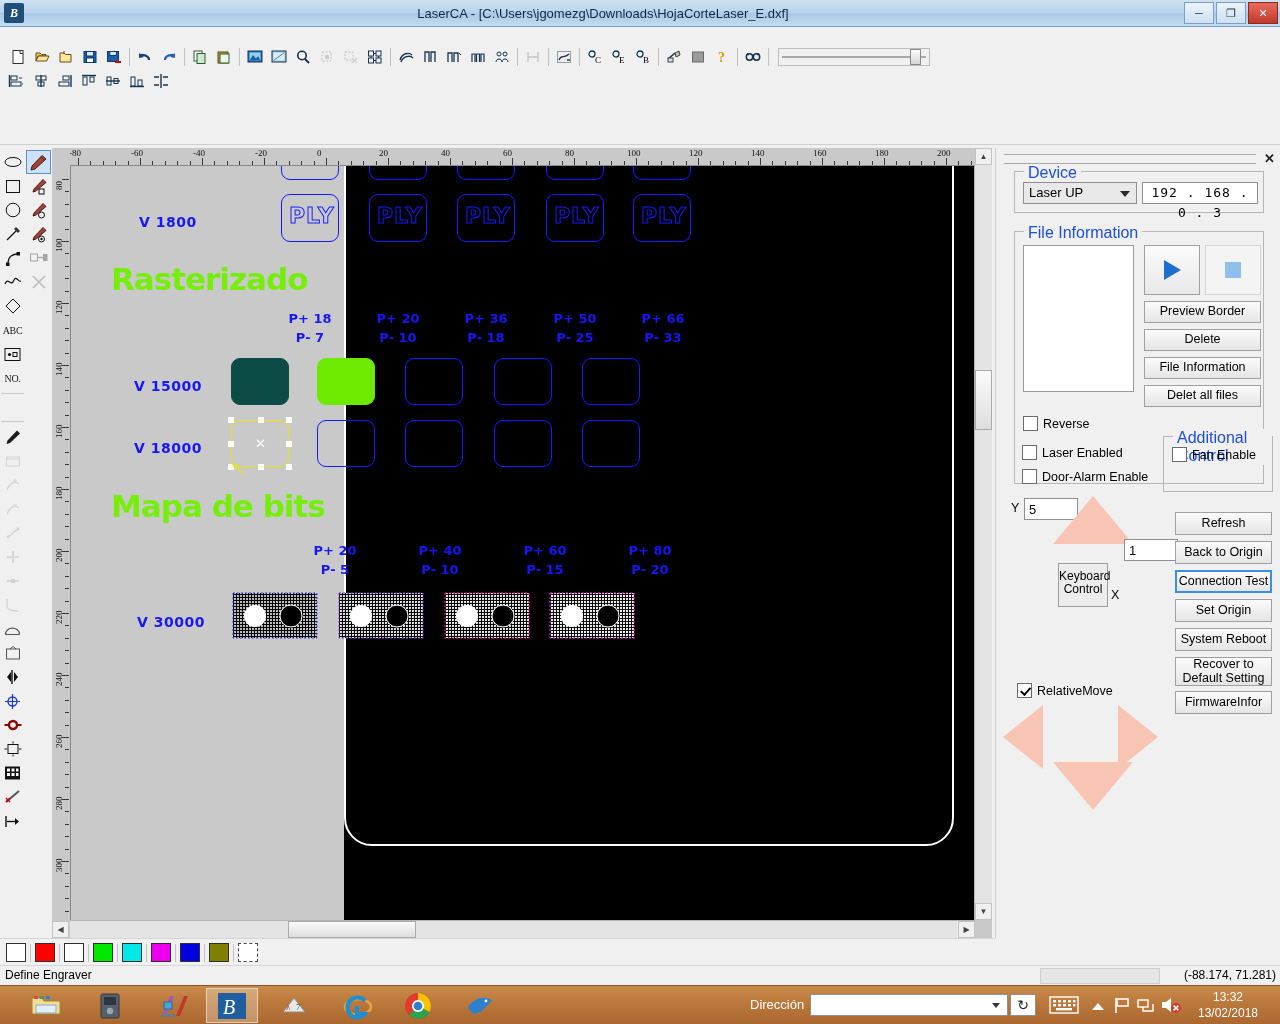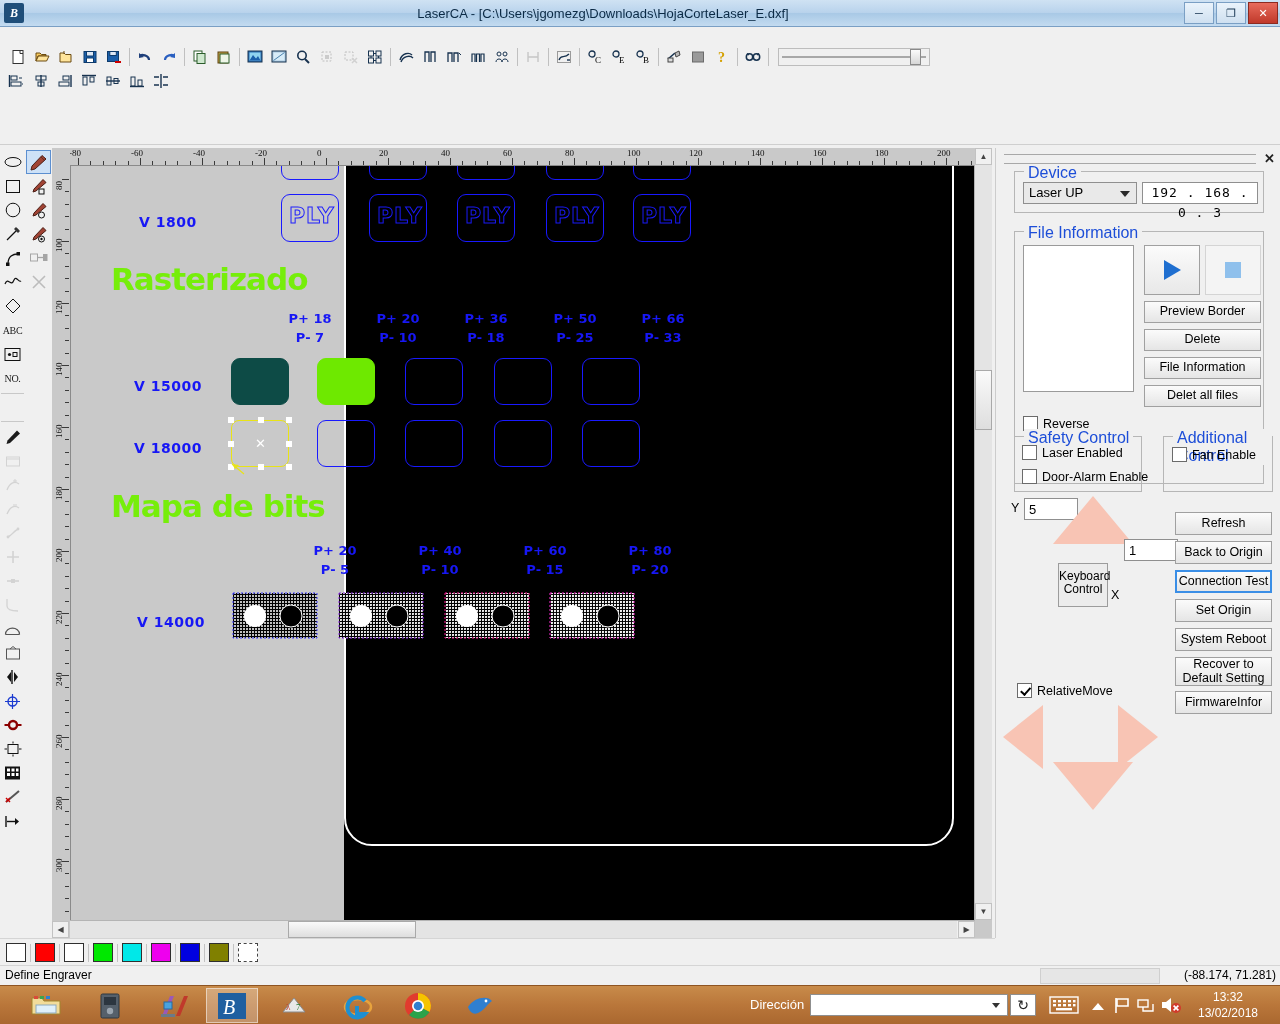--- a/index.html
+++ b/index.html
@@ -989,21 +989,21 @@
 
       <div class="ptext" style="left:228px;top:377px;width:72px;">P+ 20</div>
       <div class="ptext" style="left:228px;top:396px;width:72px;">P- 5</div>
       <div class="ptext" style="left:333px;top:377px;width:72px;">P+ 40</div>
       <div class="ptext" style="left:333px;top:396px;width:72px;">P- 10</div>
       <div class="ptext" style="left:438px;top:377px;width:72px;">P+ 60</div>
       <div class="ptext" style="left:438px;top:396px;width:72px;">P- 15</div>
       <div class="ptext" style="left:543px;top:377px;width:72px;">P+ 80</div>
       <div class="ptext" style="left:543px;top:396px;width:72px;">P- 20</div>
 
-      <div class="ctext vlbl" style="left:66px;top:448px;">V 14000</div>
+      <div class="ctext vlbl" style="left:66px;top:448px;">V 30000</div>
       <div class="bmp" style="left:160px;top:426px;">
         <svg width="88" height="47" viewBox="0 0 88 47">
           <defs>
               <pattern id="dt1" width="3" height="3" patternUnits="userSpaceOnUse">
             <rect width="3" height="3" fill="#000"></rect>
                 <circle cx="1" cy="1" r="1" fill="#fff"></circle>
               </pattern>
             </defs>
           <rect x="2" y="1" width="84" height="45" fill="url(#dt1)"></rect>
           <rect x="2" y="1" width="84" height="45" fill="none" stroke="#3a3aff" stroke-width="1" stroke-dasharray="2 2"></rect>
@@ -1102,23 +1102,20 @@
     <div class="r-btn" style="left:148px;top:153px;width:117px;height:22px;">Preview Border</div>
     <div class="r-btn" style="left:148px;top:181px;width:117px;height:22px;">Delete</div>
     <div class="r-btn" style="left:148px;top:209px;width:117px;height:22px;">File Information</div>
     <div class="r-btn" style="left:148px;top:237px;width:117px;height:22px;">Delet all files</div>
 
     <div class="chk" style="left:27px;top:248px;margin-top:20px;">
       <div class="box"></div>
       <span>Reverse</span>
     </div>
 
-    <div class="group" style="left:18px;top:288px;width:128px;height:56px;">
-      <div class="gtitle">Safety Control</div>
-    </div>
     <div class="chk" style="left:26px;top:297px;">
       <div class="box"></div>
       <span>Laser Enabled</span>
     </div>
     <div class="chk" style="left:26px;top:321px;">
       <div class="box"></div>
       <span>Door-Alarm Enable</span>
     </div>
 
     <div class="group" style="left:167px;top:288px;width:110px;height:56px;">

